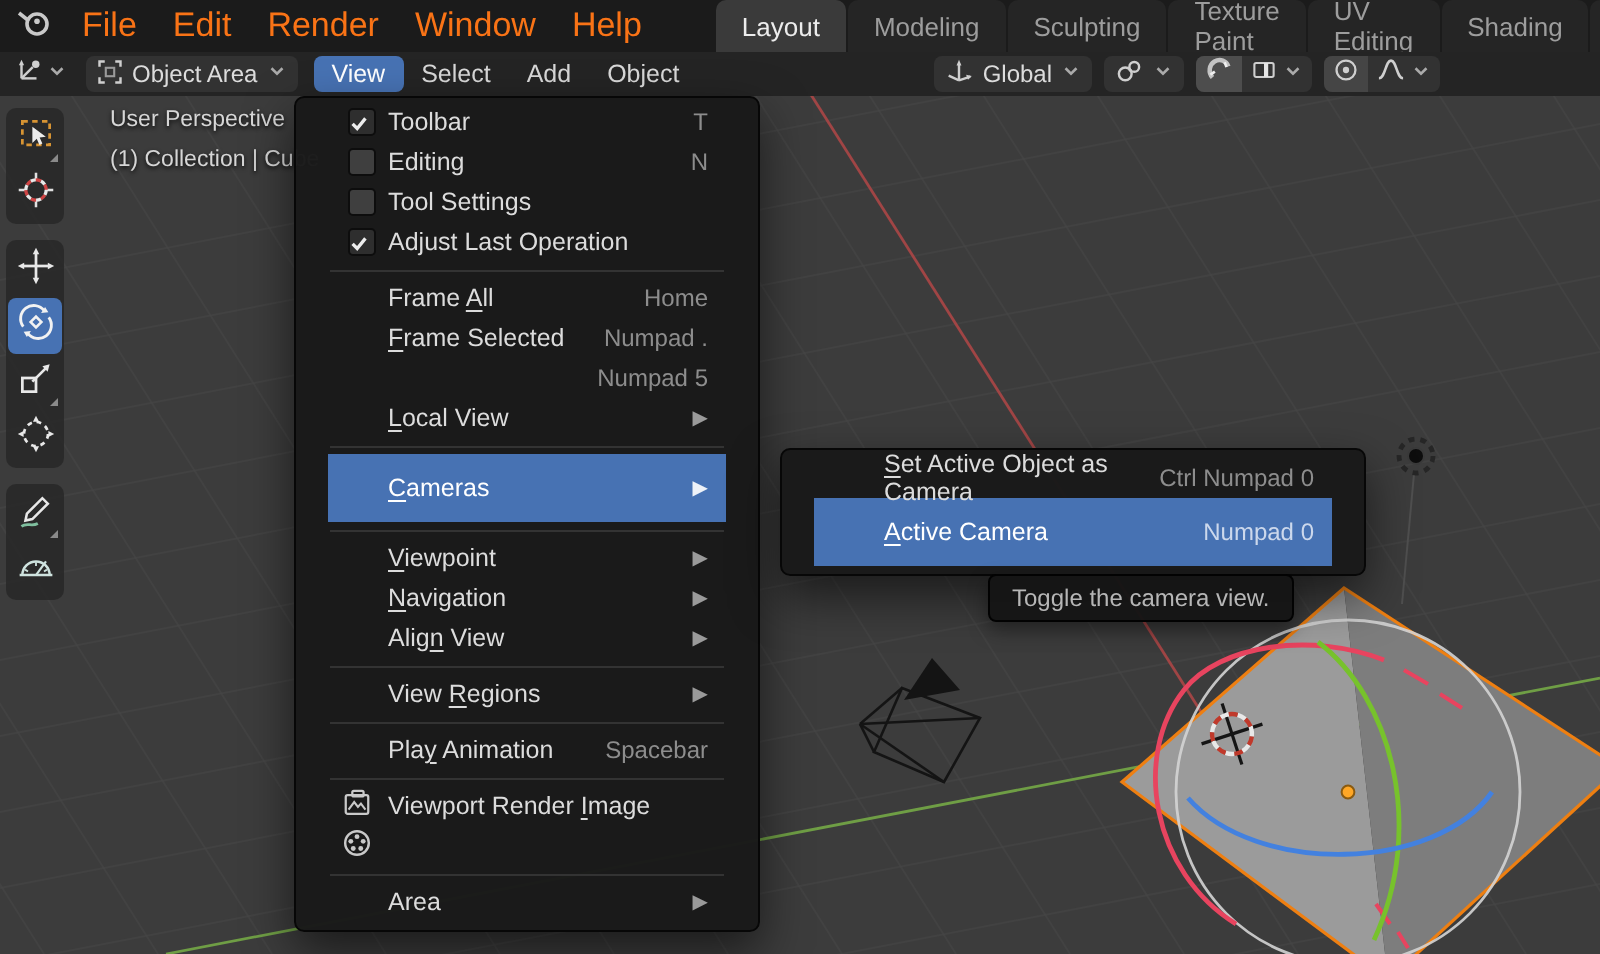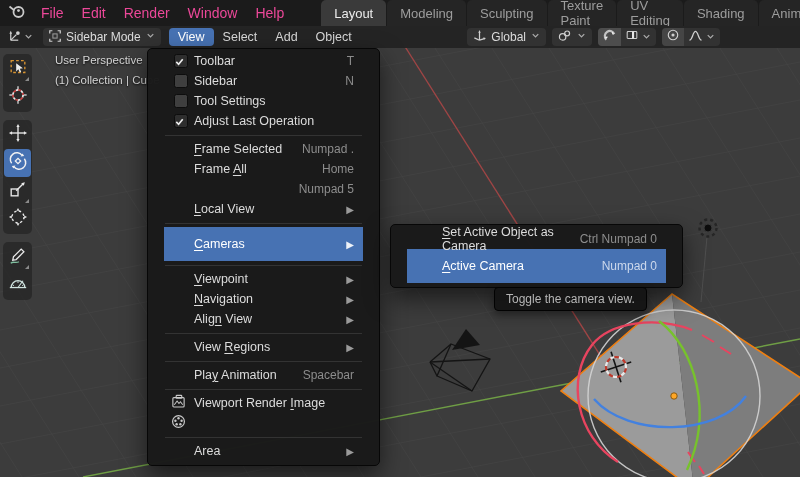--- a/index.html
+++ b/index.html
@@ -5,21 +5,21 @@
   html,body{margin:0;padding:0}
   body{
     position:relative;width:800px;height:477px;overflow:hidden;
     background:#3c3c3c;font-family:"Liberation Sans",sans-serif;
     -webkit-font-smoothing:antialiased;
   }
   
   .topbar{position:absolute;left:0;top:0;width:800px;height:26px;background:#1b1b1b;
     display:flex;align-items:center;z-index:6}
   .logo{width:20px;height:20px;margin:0 6px 0 8px;display:flex;align-items:center;justify-content:center}
-  .tmenu{color:#ec4899;font-size:14px;padding:0 9px;height:26px;display:flex;align-items:center;cursor:default}
+  .tmenu{color:#f97316;font-size:17px;padding:0 9px;height:26px;display:flex;align-items:center;cursor:default}
   .tabs{display:flex;align-items:stretch;height:26px;margin-left:28px;gap:1px}
   .tab{font-size:13px;color:#9d9d9d;background:#252525;padding:12px 13px;display:flex;align-items:center;
     border-radius:5px 5px 0 0}
   .tab.active{background:#3a3a3a;color:#ececec}
   
   .vheader{position:absolute;left:0;top:26px;width:800px;height:22px;background:#242424;
     display:flex;align-items:center;z-index:6;box-sizing:border-box;padding:0 4px}
   .iconbtn{display:flex;align-items:center;gap:1px;padding:1px 3px;border-radius:3px}
   .pill{display:flex;align-items:center;background:#323232;border-radius:4px;height:18px;
     padding:0 5px;gap:4px;color:#dcdcdc;font-size:12px;margin-left:6px}
@@ -273,21 +273,21 @@
         </svg></span>
     <span><svg xmlns="http://www.w3.org/2000/svg" width="11" height="11" viewBox="0 0 12 12">
           <polyline points="3,4.5 6,7.5 9,4.5" fill="none" stroke="#aaa" stroke-width="1.4"></polyline>
         </svg></span>
   </div>
   <div class="pill">
     <span><svg xmlns="http://www.w3.org/2000/svg" width="14" height="14" viewBox="0 0 16 16">
           <path d="M2 5 V2 H5 M11 2 H14 V5 M14 11 V14 H11 M5 14 H2 V11" fill="none" stroke="#cfcfcf" stroke-width="1.4"></path>
           <rect x="5.6" y="5.6" width="4.8" height="4.8" fill="none" stroke="#9a9a9a" stroke-width="1.2"></rect>
         </svg></span>
-    <span>Sidebar Mode</span>
+    <span>Object Area</span>
     <span><svg xmlns="http://www.w3.org/2000/svg" width="11" height="11" viewBox="0 0 12 12">
           <polyline points="3,4.5 6,7.5 9,4.5" fill="none" stroke="#aaa" stroke-width="1.4"></polyline>
         </svg></span>
   </div>
   <div class="vmenus" id="vh-menus">
       <div class="vmenu-btn active">View</div>
       <div class="vmenu-btn">Select</div>
       <div class="vmenu-btn">Add</div>
       <div class="vmenu-btn">Object</div>
     </div>
@@ -362,21 +362,21 @@
           </svg>
         </span>
       </span>
       <span>Toolbar</span>
       <span class="hotkey">T</span>
     </div>
     <div class="mrow">
       <span class="lead">
         <span class="cb"></span>
       </span>
-      <span>Sidebar</span>
+      <span>Editing</span>
       <span class="hotkey">N</span>
     </div>
     <div class="mrow">
       <span class="lead">
         <span class="cb"></span>
       </span>
       <span>Tool Settings</span>
       <span class="hotkey"></span>
     </div>
     <div class="mrow">
@@ -388,27 +388,27 @@
         </span>
       </span>
       <span>Adjust Last Operation</span>
       <span class="hotkey"></span>
     </div>
     <div class="sep">
       <i></i>
     </div>
     <div class="mrow">
       <span class="lead"></span>
+      <span>Frame <u>A</u>ll</span>
+      <span class="hotkey">Home</span>
+    </div>
+    <div class="mrow">
+      <span class="lead"></span>
       <span><u>F</u>rame Selected</span>
       <span class="hotkey">Numpad .</span>
-    </div>
-    <div class="mrow">
-      <span class="lead"></span>
-      <span>Frame <u>A</u>ll</span>
-      <span class="hotkey">Home</span>
     </div>
     <div class="mrow">
       <span class="lead"></span>
       <span class="hotkey">Numpad 5</span>
     </div>
     <div class="mrow">
       <span class="lead"></span>
       <span><u>L</u>ocal View</span>
       <span class="subarrow">▶</span>
     </div>

